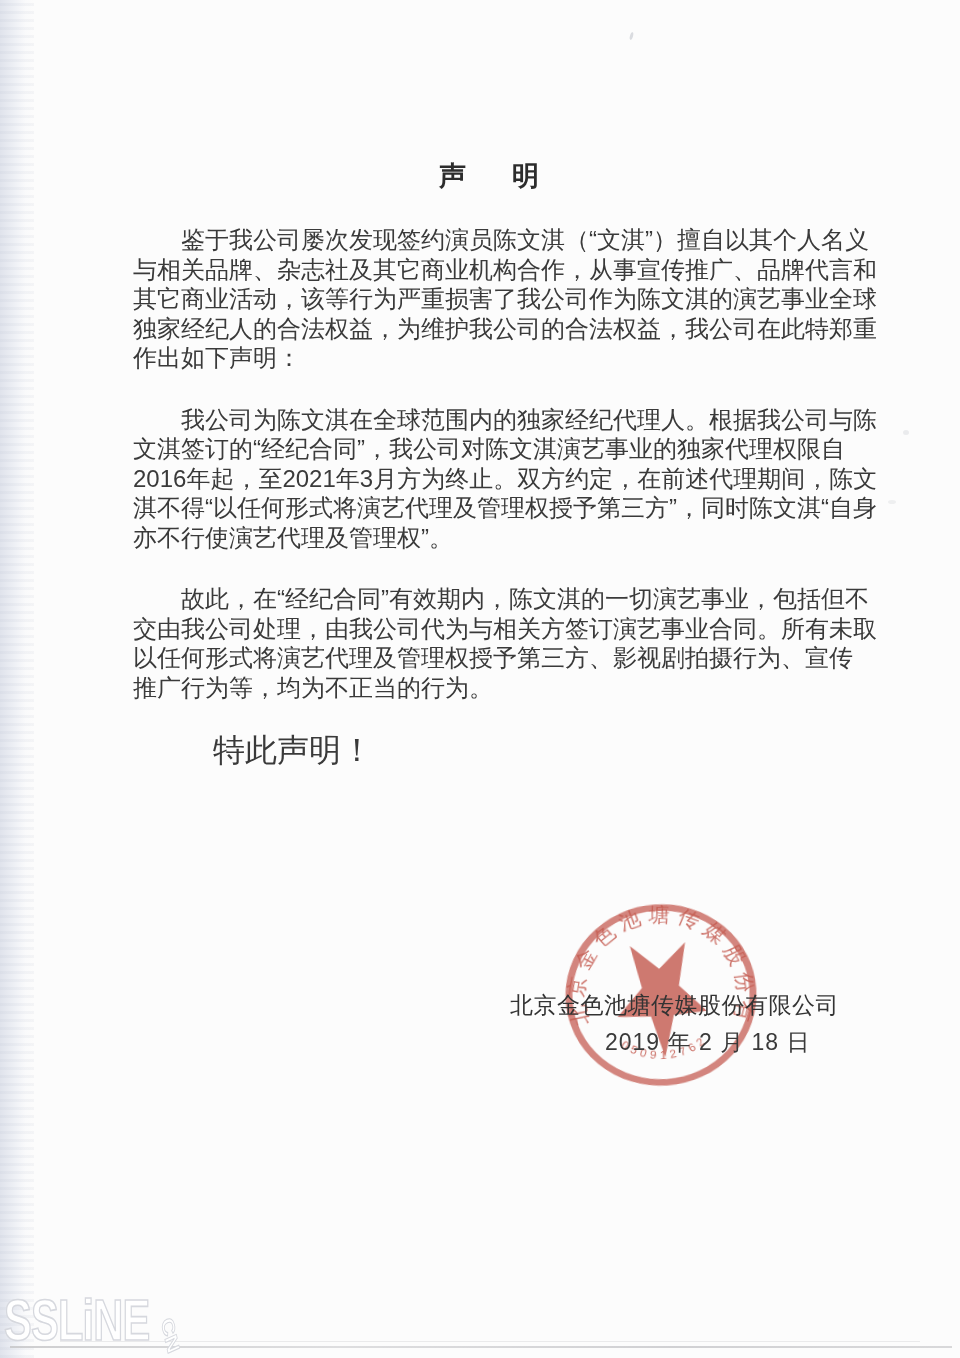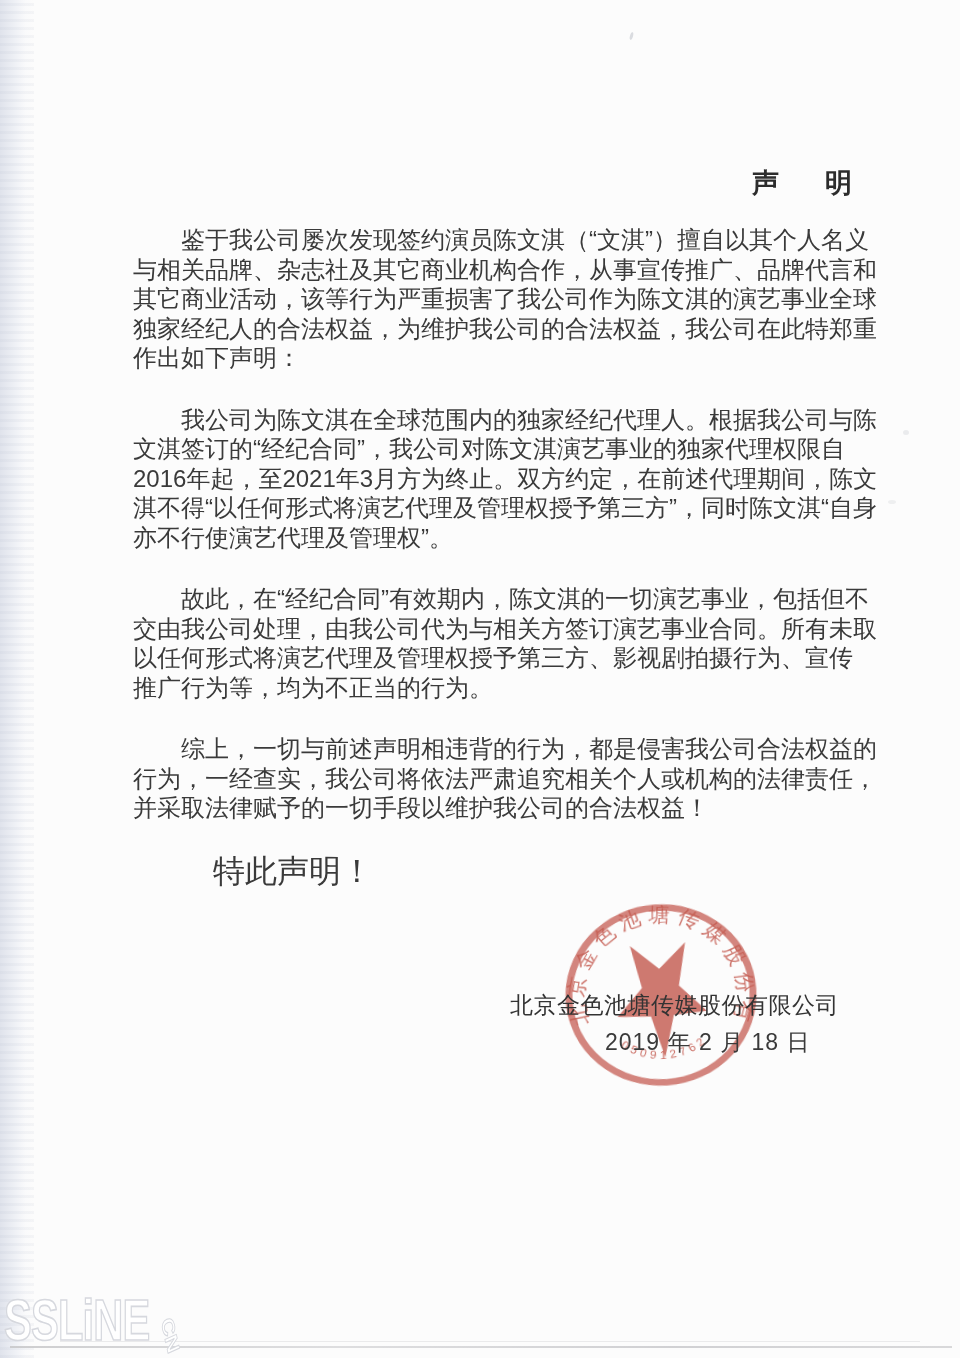--- a/index.html
+++ b/index.html
@@ -32,22 +32,22 @@
   .speck.s1{left:630px;top:32px;width:3px;height:8px;transform:rotate(15deg);}
   .speck.s2{left:903px;top:430px;width:6px;height:5px;opacity:.18;}
   .speck.s3{left:888px;top:500px;width:8px;height:4px;opacity:.14;}
 
   
   .doc{
     position:absolute;left:133px;top:158px;width:712px;
     color:#3d3d3d;z-index:2;
   }
   .title{
-    margin:7px;position:absolute;top:0;left:0;width:100%;
-    text-align:right;font-size:27px;font-weight:700;color:#2c2c2c;
+    margin:0;position:absolute;top:0;left:0;width:100%;
+    text-align:center;font-size:27px;font-weight:700;color:#2c2c2c;
     letter-spacing:0;
   }
   .title .t1{margin-right:46px;}
   .body-text{
     position:absolute;top:67px;left:0;width:712px;
     font-size:24px;line-height:29.5px;color:#3a3a3a;
   }
   .para{margin-top:32px;}
   .para:first-child{margin-top:0;}
   .line{
@@ -144,25 +144,20 @@
           <div class="line">2016年起，至2021年3月方为终止。双方约定，在前述代理期间，陈文</div>
           <div class="line">淇不得“以任何形式将演艺代理及管理权授予第三方”，同时陈文淇“自身</div>
           <div class="line last">亦不行使演艺代理及管理权”。</div>
         </div>
         <div class="para">
           <div class="line first">故此，在“经纪合同”有效期内，陈文淇的一切演艺事业，包括但不</div>
           <div class="line">交由我公司处理，由我公司代为与相关方签订演艺事业合同。所有未取</div>
           <div class="line">以任何形式将演艺代理及管理权授予第三方、影视剧拍摄行为、宣传</div>
           <div class="line last">推广行为等，均为不正当的行为。</div>
         </div>
-        <div class="para">
-          <div class="line first">综上，一切与前述声明相违背的行为，都是侵害我公司合法权益的</div>
-          <div class="line">行为，一经查实，我公司将依法严肃追究相关个人或机构的法律责任，</div>
-          <div class="line last">并采取法律赋予的一切手段以维护我公司的合法权益！</div>
-        </div>
         <div class="closing">特此声明！</div>
       </div>
 
     <div class="company">北京金色池塘传媒股份有限公司</div>
     <div class="date">2019 年 2 月 18 日</div>
   </div>
 
   <div class="watermark"><span>SSLiNE</span><span class="wm-suffix">CN</span></div>
 
 </div>

